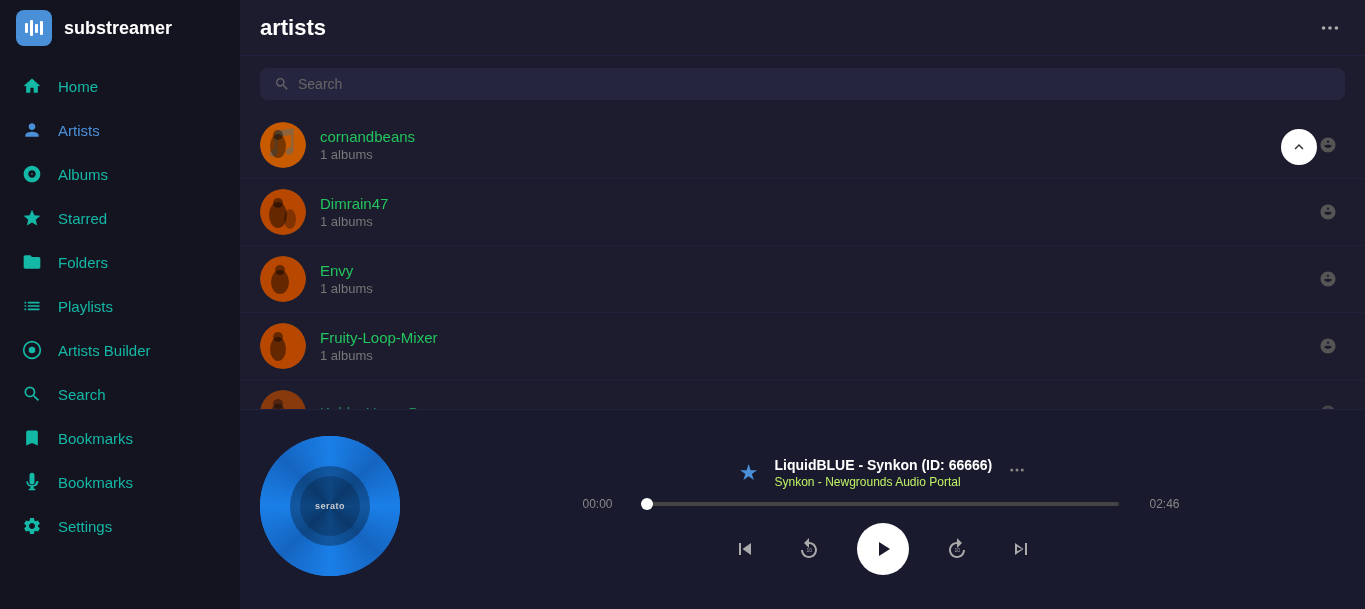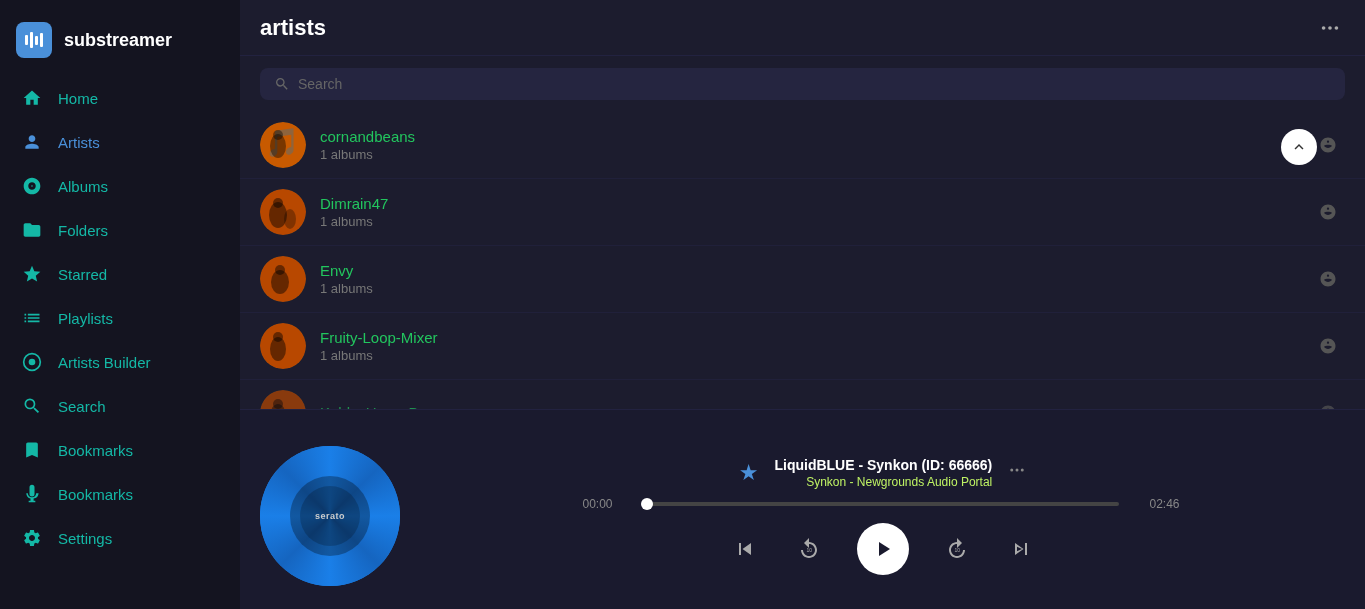--- a/index.html
+++ b/index.html
@@ -14,21 +14,21 @@
     }
 
     
     .sidebar {
       width: 240px;
       min-width: 240px;
       background: #141420;
       height: 609px;
       display: flex;
       flex-direction: column;
-      padding-top: 12px;
+      padding-top: 0;
     }
 
     .sidebar-header {
       display: flex;
       align-items: center;
       padding: 12px 16px;
       height: 56px;
       background: #141420;
     }
 
@@ -251,21 +251,21 @@
       padding: 12px 20px 0 20px;
       flex: 1;
     }
 
     .album-art {
       width: 140px;
       height: 160px;
       flex-shrink: 0;
       margin-right: 20px;
       display: flex;
-      align-items: center;
+      align-items: flex-start;
       justify-content: center;
       position: relative;
     }
 
     .vinyl-disc {
       width: 140px;
       height: 140px;
       border-radius: 50%;
       background: #1a7fe8;
       display: flex;
@@ -302,21 +302,21 @@
       margin-bottom: 8px;
     }
 
     .player-star {
       color: #4a90d9;
       font-size: 22px;
       cursor: pointer;
     }
 
     .player-title-area {
-      text-align: right;
+      text-align: left;
     }
 
     .player-track-title {
       font-size: 14px;
       font-weight: 600;
       color: #fff;
       margin-bottom: 2px;
     }
 
     .player-track-sub {
@@ -459,33 +459,33 @@
         <svg width="20" height="20" viewBox="0 0 24 24" fill="currentColor">
             <path d="M12 2C6.48 2 2 6.48 2 12s4.48 10 10 10 10-4.48 10-10S17.52 2 12 2zm0 14.5c-2.49 0-4.5-2.01-4.5-4.5S9.51 7.5 12 7.5s4.5 2.01 4.5 4.5-2.01 4.5-4.5 4.5zm0-5.5c-.55 0-1 .45-1 1s.45 1 1 1 1-.45 1-1-.45-1-1-1z"></path>
           </svg>
       </div>
       <span>Albums</span>
     </div>
 
     <div class="nav-item">
       <div class="nav-icon">
         <svg width="20" height="20" viewBox="0 0 24 24" fill="currentColor">
+            <path d="M12 17.27L18.18 21l-1.64-7.03L22 9.24l-7.19-.61L12 2 9.19 8.63 2 9.24l5.46 4.73L5.82 21z"></path>
+          </svg>
+      </div>
+      <span>Starred</span>
+    </div>
+
+    <div class="nav-item">
+      <div class="nav-icon">
+        <svg width="20" height="20" viewBox="0 0 24 24" fill="currentColor">
             <path d="M10 4H4c-1.1 0-2 .9-2 2v12c0 1.1.9 2 2 2h16c1.1 0 2-.9 2-2V8c0-1.1-.9-2-2-2h-8l-2-2z"></path>
           </svg>
       </div>
       <span>Folders</span>
-    </div>
-
-    <div class="nav-item">
-      <div class="nav-icon">
-        <svg width="20" height="20" viewBox="0 0 24 24" fill="currentColor">
-            <path d="M12 17.27L18.18 21l-1.64-7.03L22 9.24l-7.19-.61L12 2 9.19 8.63 2 9.24l5.46 4.73L5.82 21z"></path>
-          </svg>
-      </div>
-      <span>Starred</span>
     </div>
 
     <div class="nav-item">
       <div class="nav-icon">
         <svg width="20" height="20" viewBox="0 0 24 24" fill="currentColor">
             <path d="M3 13h2v-2H3v2zm0 4h2v-2H3v2zm0-8h2V7H3v2zm4 4h14v-2H7v2zm0 4h14v-2H7v2zM7 7v2h14V7H7z"></path>
           </svg>
       </div>
       <span>Playlists</span>
     </div>

